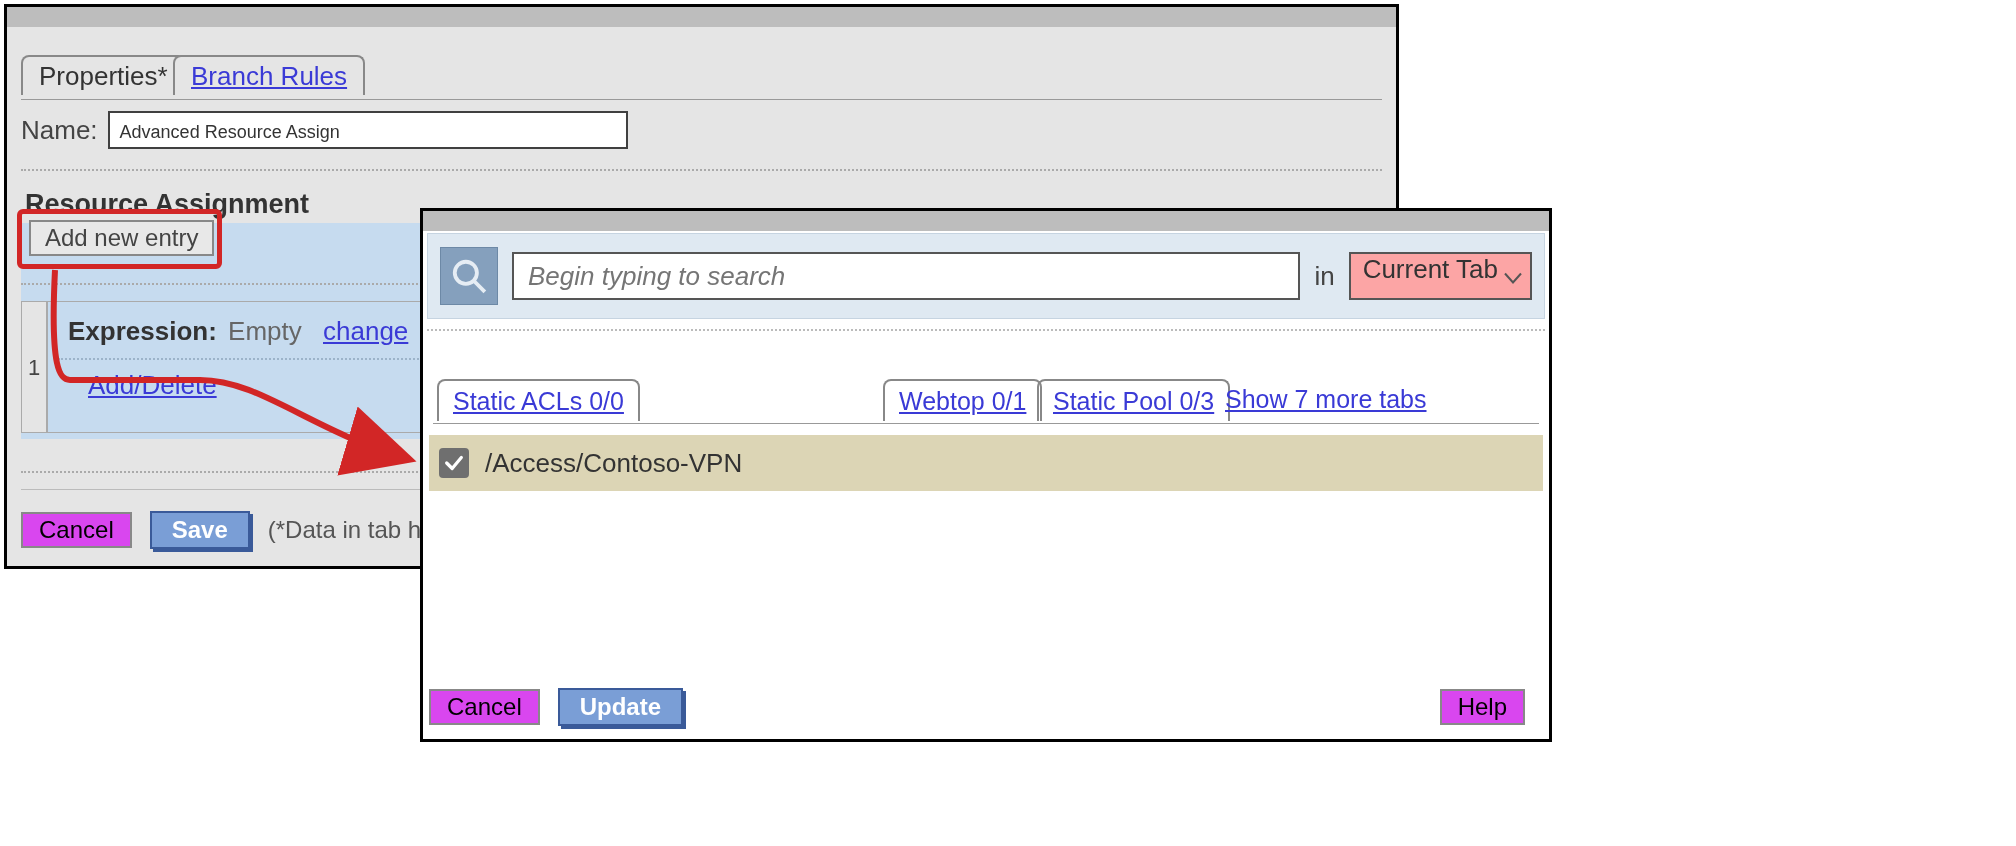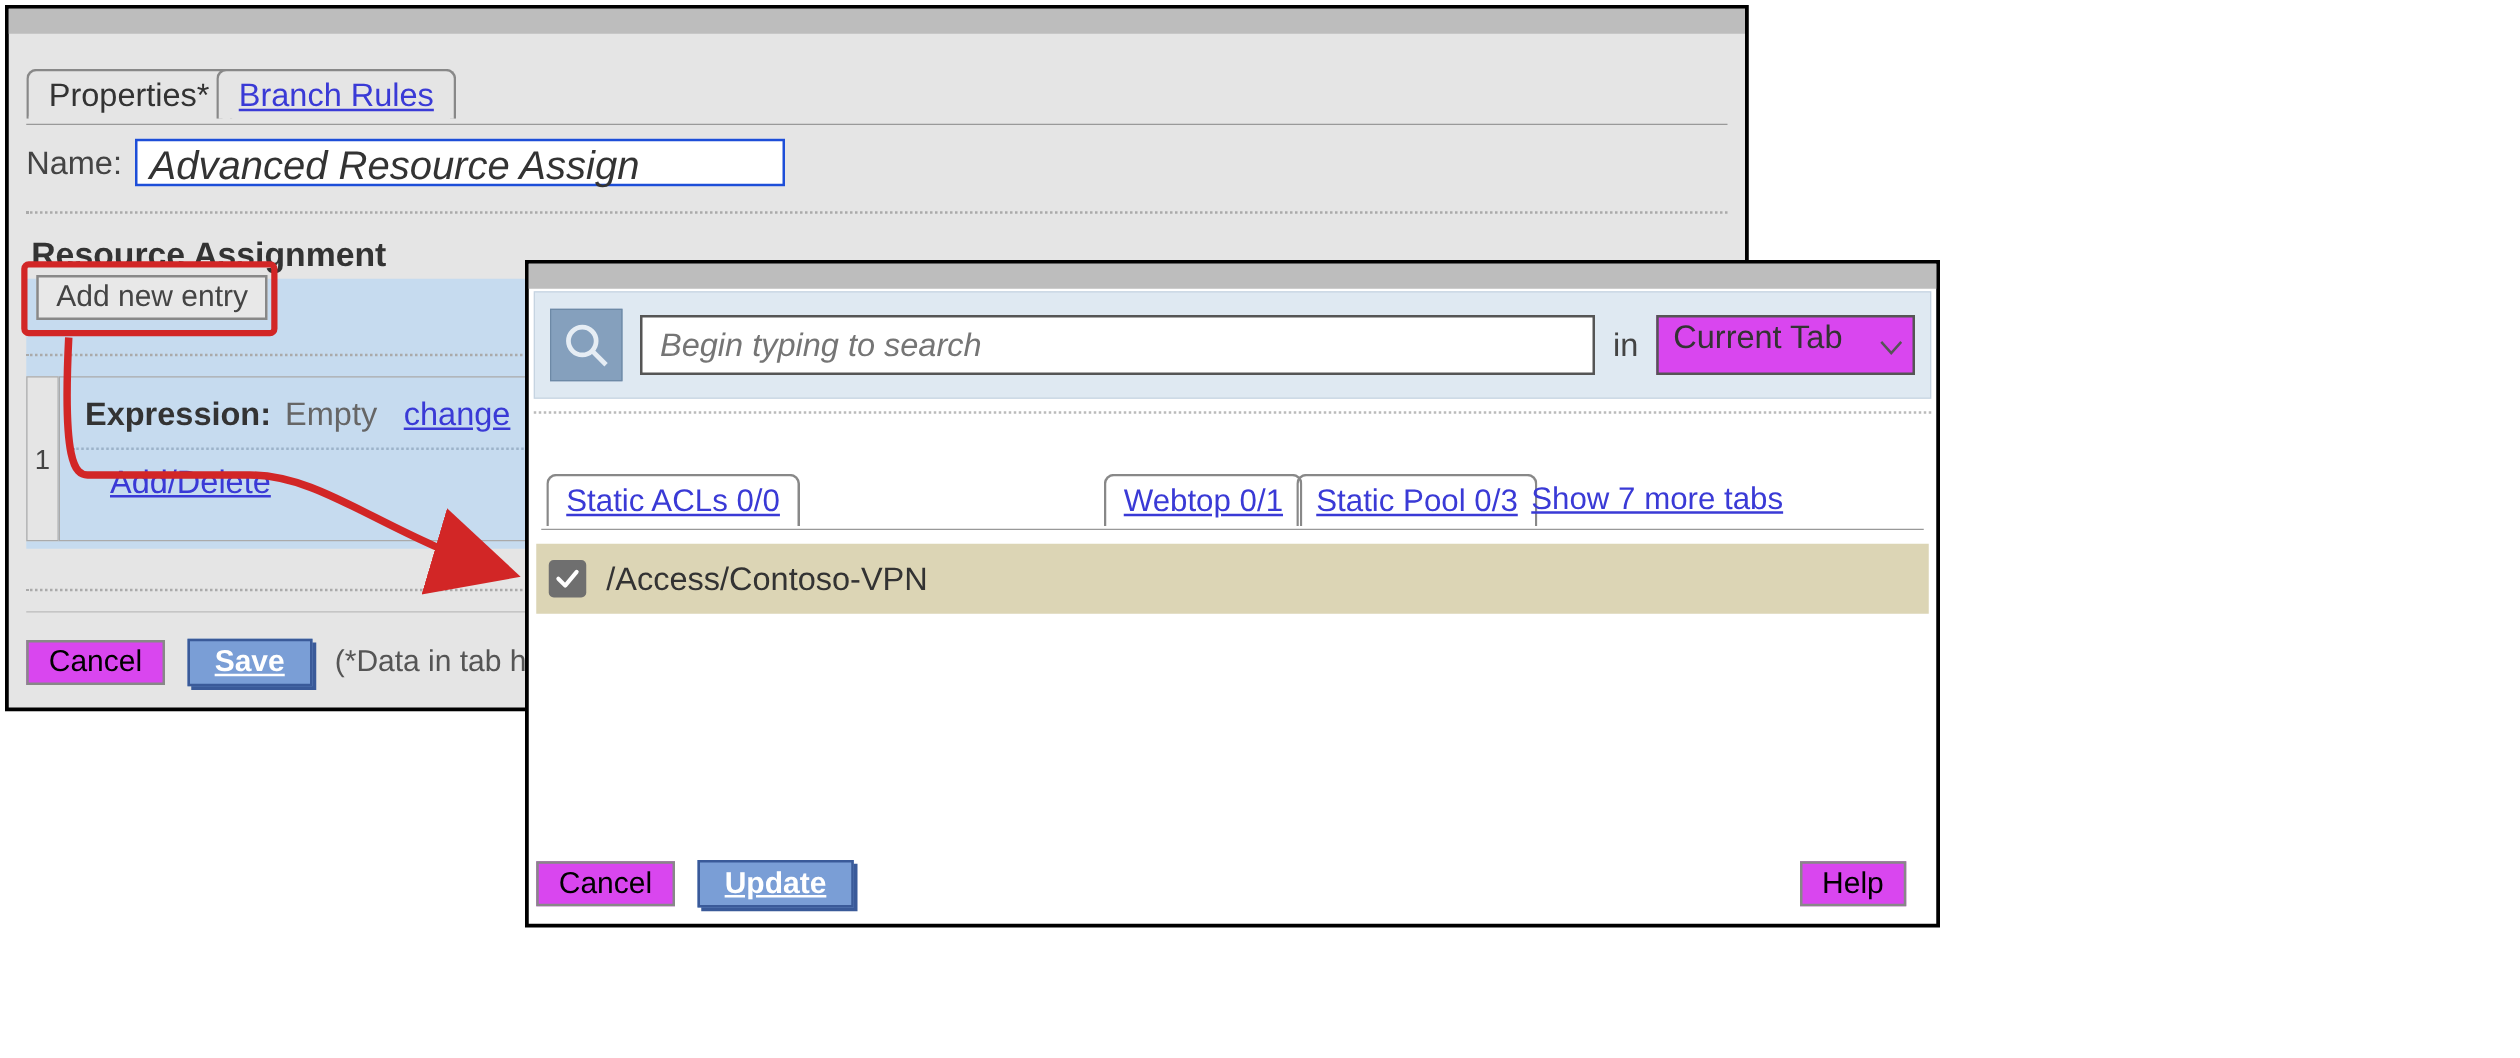--- a/index.html
+++ b/index.html
@@ -82,27 +82,26 @@
     top: 104px;
     display: flex;
     align-items: center;
     gap: 10px;
     font-size: 26px;
   }
   .name-row label { color: #444; }
   .name-input-box {
     width: 520px;
     height: 38px;
-    border: 2px solid #1d4ed8;
+    border: 2px solid #404040;
     background: #fff;
-    font-size: 32px;
+    font-size: 18px;
     padding: 2px 10px;
     box-sizing: border-box;
     line-height: 34px;
-    font-style: italic;
   }
   .dotted-sep {
     position: absolute;
     left: 14px; right: 14px;
     border-top: 2px dotted #aaa;
   }
 
   
   .section-heading {
     position: absolute;
@@ -205,21 +204,20 @@
   }
   .btn-primary {
     height: 38px;
     padding: 0 20px;
     background: #7a9ed6;
     border: 2px solid #3a5a99;
     color: #fff;
     font-weight: bold;
     font-size: 24px;
     box-shadow: 3px 3px 0 #3a5a99;
-    text-decoration: underline;
   }
   .hint-text {
     font-size: 24px;
     color: #555;
   }
 
   
   .panel-front {
     position: absolute;
     left: 420px;
@@ -262,23 +260,23 @@
     background: #fff;
     font-size: 26px;
     font-style: italic;
     color: #666;
     padding: 0 14px;
   }
   .search-in-label { font-size: 26px; color: #444; }
   .scope-select {
     height: 44px;
     border: 2px solid #555;
-    background: #d946ef;
-    font-size: 26px;
-    padding: 0 56px 0 12px;
+    background: #fca5a5;
+    font-size: 26px;
+    padding: 0 32px 0 12px;
     position: relative;
   }
   .scope-select .chev {
     position: absolute; right: 8px; top: 50%;
     transform: translateY(-50%);
   }
 
   .front-dotted1 { position:absolute; left:4px; right:4px; top:118px; border-top:2px dotted #bbb; }
 
   

